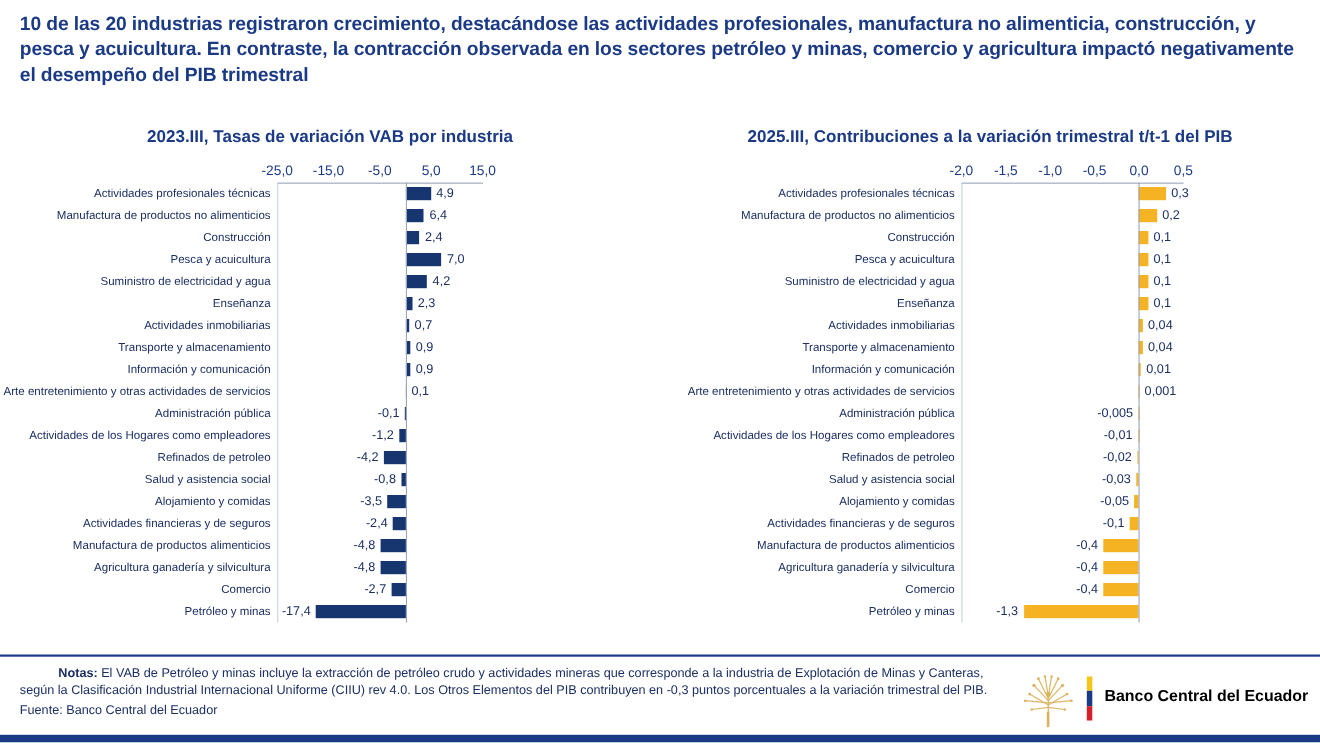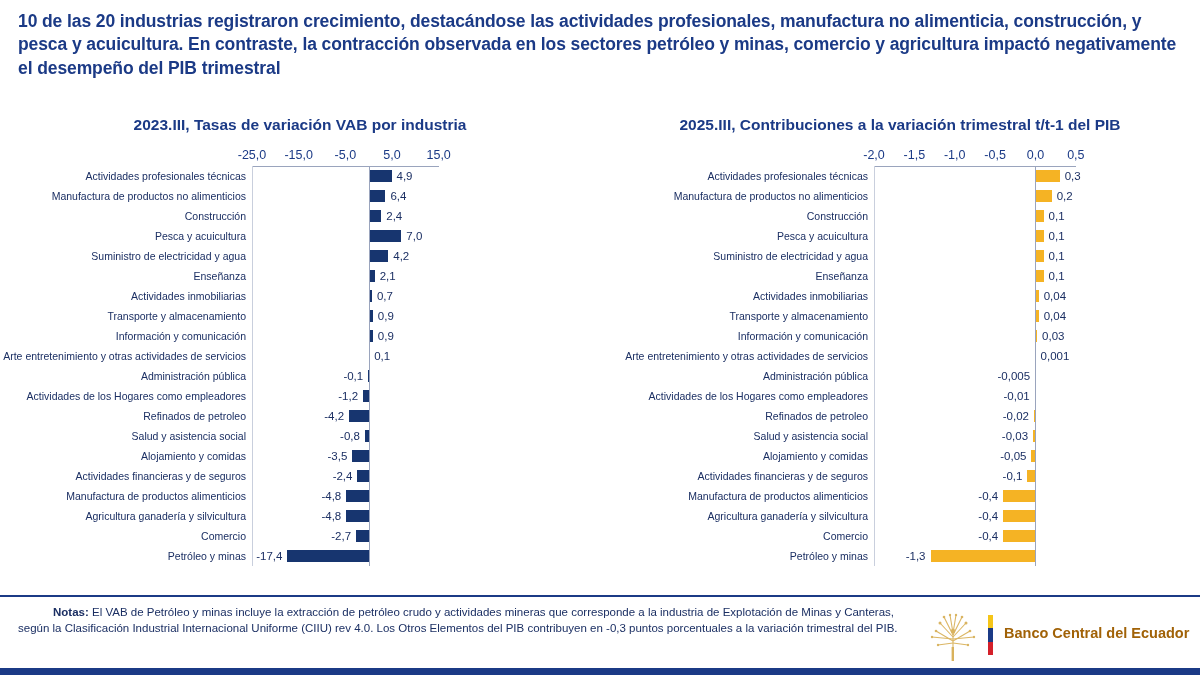--- a/index.html
+++ b/index.html
@@ -158,21 +158,21 @@
     top: 6px;
     width: 270px;
     height: 62px;
   }
   .brand-name {
     position: absolute;
     left: 88px;
     top: 22px;
     font-size: 14.5px;
     font-weight: bold;
-    color: #a16207;
+    color: #000000;
     white-space: nowrap;
   }
   .brand-bars {
     position: absolute;
     left: 72px;
     top: 12px;
     width: 5px;
     height: 40px;
   }
   .brand-bars i {
@@ -242,21 +242,21 @@
               <div class="val" style="left: 406.333px;">7,0</div>
             </div>
             <div class="row">
               <div class="row-label" style="width: 246px; right: 354px; left: 0px;">Suministro de electricidad y agua</div>
               <div class="bar bar-blue" style="left: 368.667px; width: 19.6px;"></div>
               <div class="val" style="left: 393.267px;">4,2</div>
             </div>
             <div class="row">
               <div class="row-label" style="width: 246px; right: 354px; left: 0px;">Enseñanza</div>
               <div class="bar bar-blue" style="left: 368.667px; width: 6.06667px;"></div>
-              <div class="val" style="left: 379.733px;">2,1</div>
+              <div class="val" style="left: 379.733px;">2,3</div>
             </div>
             <div class="row">
               <div class="row-label" style="width: 246px; right: 354px; left: 0px;">Actividades inmobiliarias</div>
               <div class="bar bar-blue" style="left: 368.667px; width: 3.26667px;"></div>
               <div class="val" style="left: 376.933px; text-align: right;">0,7</div>
             </div>
             <div class="row">
               <div class="row-label" style="width: 246px; right: 354px; left: 0px;">Transporte y almacenamiento</div>
               <div class="bar bar-blue" style="left: 368.667px; width: 4.2px;"></div>
               <div class="val" style="left: 377.867px;">0,9</div>
@@ -377,21 +377,21 @@
               <div class="val" style="left: 443.711px;">0,04</div>
             </div>
             <div class="row">
               <div class="row-label" style="width: 268px; right: 332px; left: 0px;">Transporte y almacenamiento</div>
               <div class="bar bar-gold" style="left: 435.481px; width: 3.22963px;"></div>
               <div class="val" style="left: 443.711px;">0,04</div>
             </div>
             <div class="row">
               <div class="row-label" style="width: 268px; right: 332px; left: 0px;">Información y comunicación</div>
               <div class="bar bar-gold" style="left: 435.481px; width: 1.61481px;"></div>
-              <div class="val" style="left: 442.096px;">0,03</div>
+              <div class="val" style="left: 442.096px;">0,01</div>
             </div>
             <div class="row">
               <div class="row-label" style="width: 268px; right: 332px; left: 0px;">Arte entretenimiento y otras actividades de servicios</div>
               <div class="bar bar-gold" style="left: 435.481px; width: 0.8px;"></div>
               <div class="val" style="left: 440.562px;">0,001</div>
             </div>
             <div class="row">
               <div class="row-label" style="width: 268px; right: 332px; left: 0px;">Administración pública</div>
               <div class="bar bar-gold" style="left: 435.078px; width: 0.8px;"></div>
               <div class="val" style="right: 169.922px;">-0,005</div>
@@ -445,20 +445,21 @@
             <div class="plot-frame-line" style="left: 274px; height: 400px;"></div>
           </div>
       </div>
     </div>
 
   </div>
 
   <div class="footer">
     <div class="notes">
       <span><b>Notas:</b><span> El VAB de Petróleo y minas incluye la extracción de petróleo crudo y actividades mineras que corresponde a la industria de Explotación de Minas y Canteras, según la Clasificación Industrial Internacional Uniforme (CIIU) rev 4.0. Los Otros Elementos del PIB contribuyen en -0,3 puntos porcentuales a la variación trimestral del PIB.</span></span>
+      <div class="source">Fuente: Banco Central del Ecuador</div>
     </div>
     <div class="brand">
       <div class="sun">
         <svg width="58" height="56" viewBox="0 0 58 56" aria-hidden="true">
           <g stroke="#d9b25c" stroke-width="1.1" fill="none" opacity="0.95">
             <path d="M29 46 L29 22"></path>
             <path d="M29 30 L16 16"></path>
               <path d="M29 30 L42 16"></path>
             <path d="M29 34 L12 24"></path>
               <path d="M29 34 L46 24"></path>

